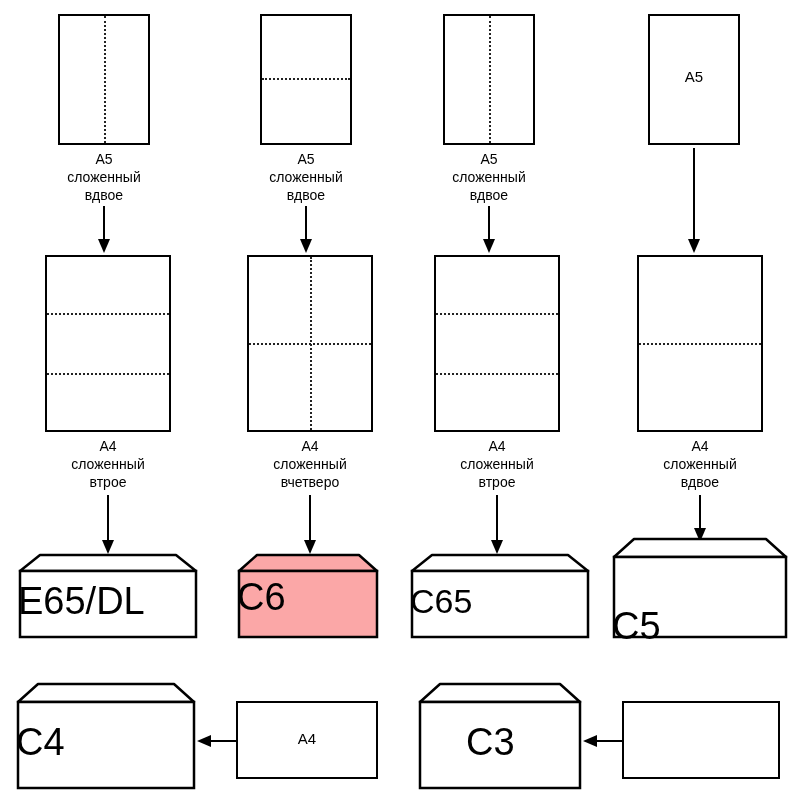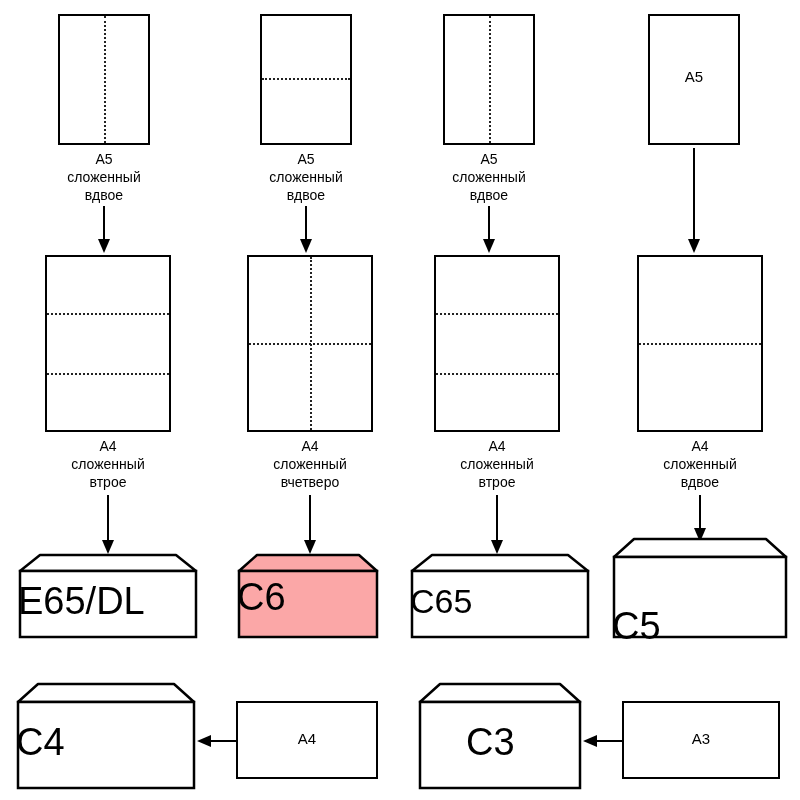--- a/index.html
+++ b/index.html
@@ -208,15 +208,14 @@
     <rect x="2" y="22" width="160" height="86" fill="#ffffff" stroke="#000" stroke-width="2.5"></rect>
   </svg>
   <div class="env-text" style="left:418px; top:721px; width:164px;margin-left:48px;">C3</div>
 
   <svg class="arrow" style="left:582px; top:733px;" width="44" height="16" viewBox="0 0 44 16">
     <line x1="44" y1="8" x2="10" y2="8" stroke="#000" stroke-width="2"></line>
     <polygon points="1,8 15,2 15,14" fill="#000"></polygon>
   </svg>
 
   <div class="sheet" style="left:622px; top:701px; width:158px; height:78px;"></div>
-  <div class="sheet-label" style="left:622px; top:730px; width:158px;">A3</div>
 
 </div>
 
 </body></html>

